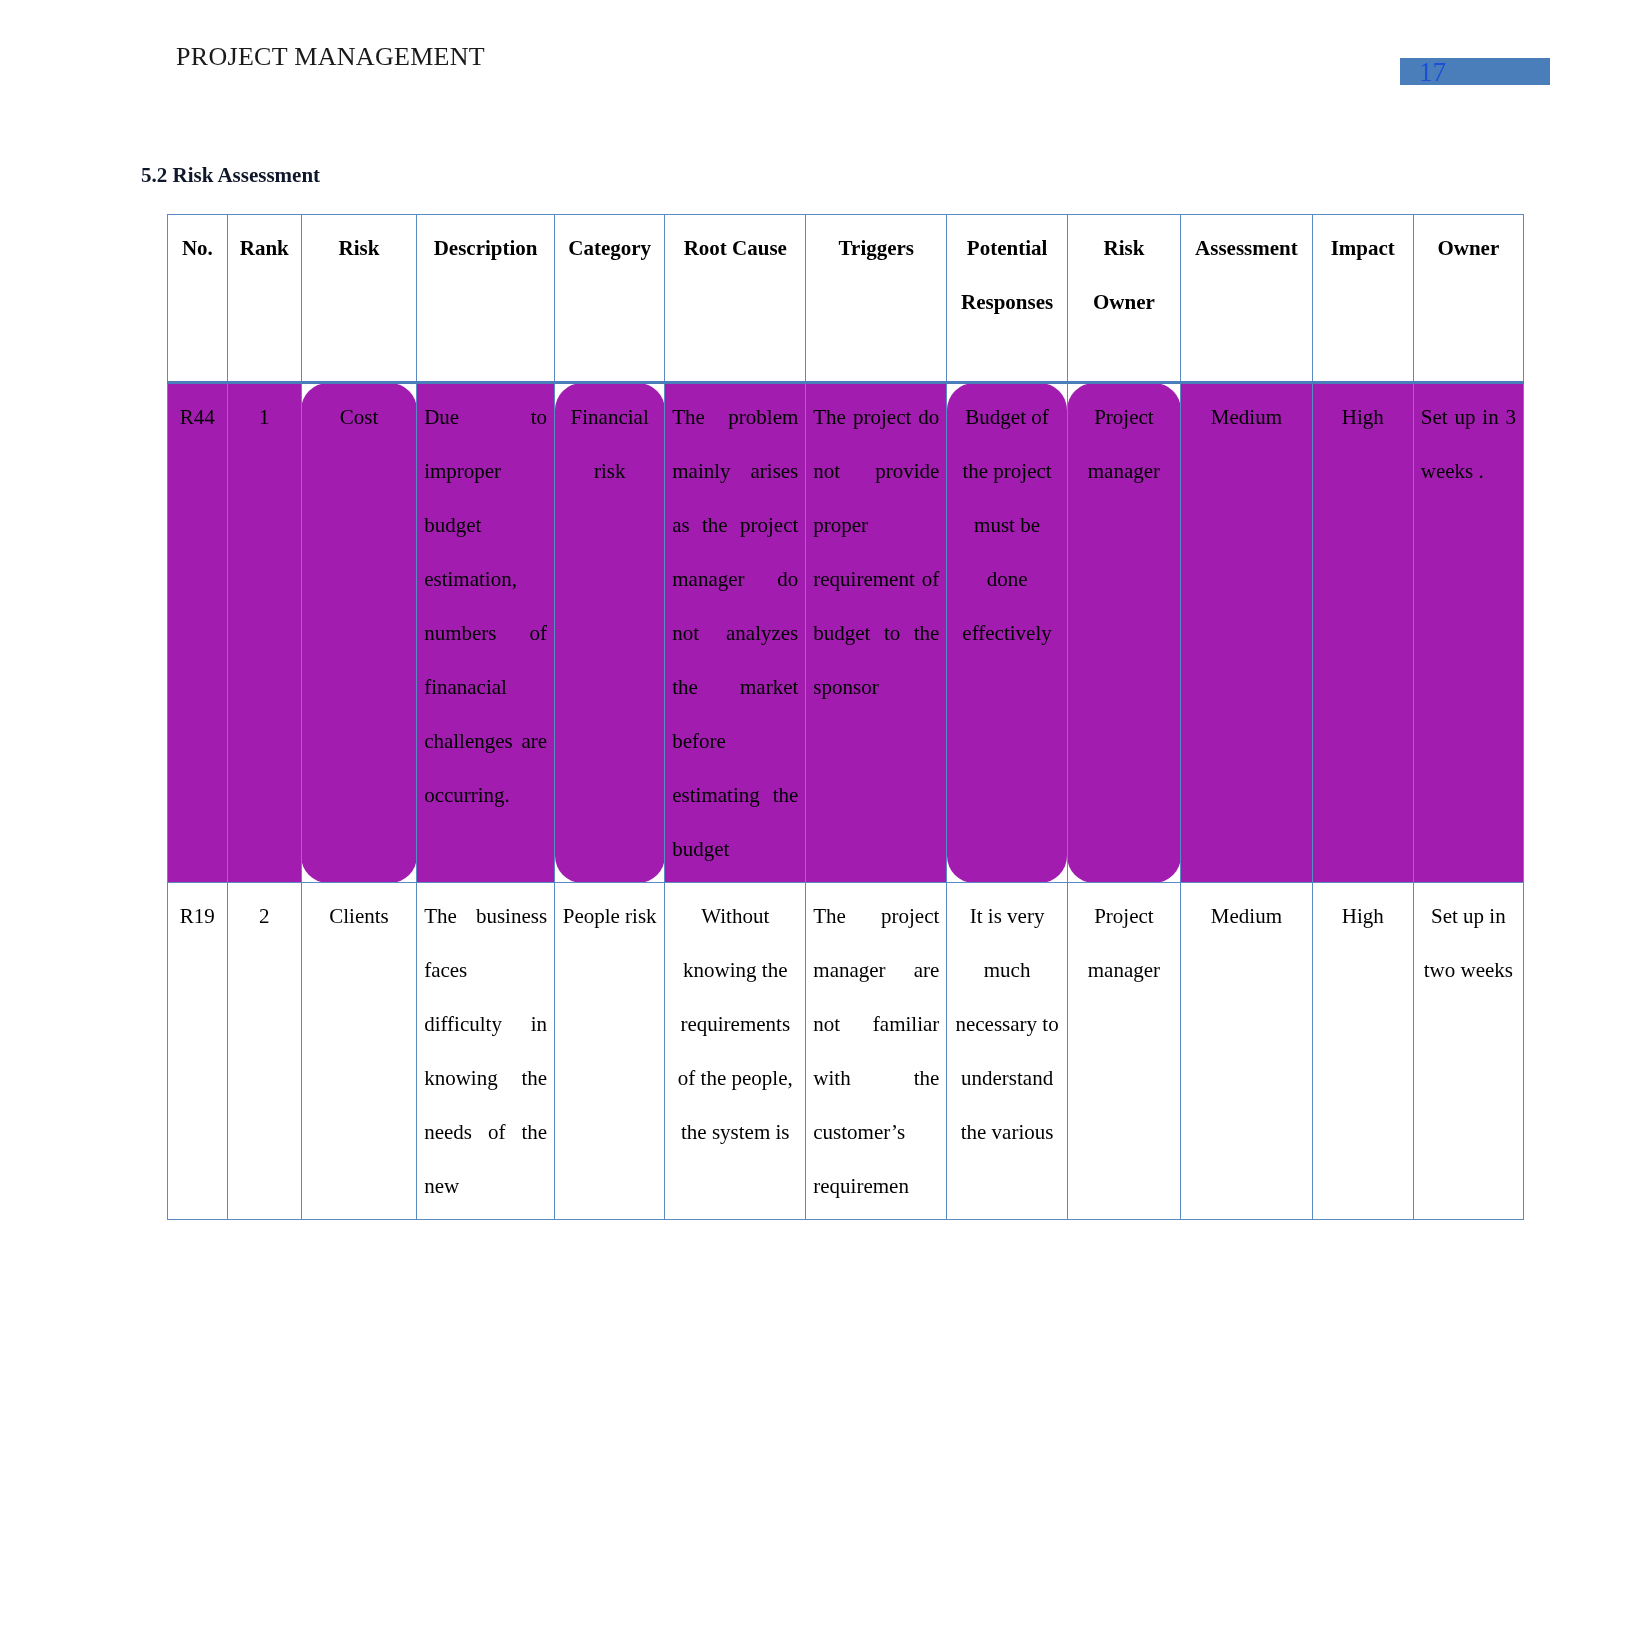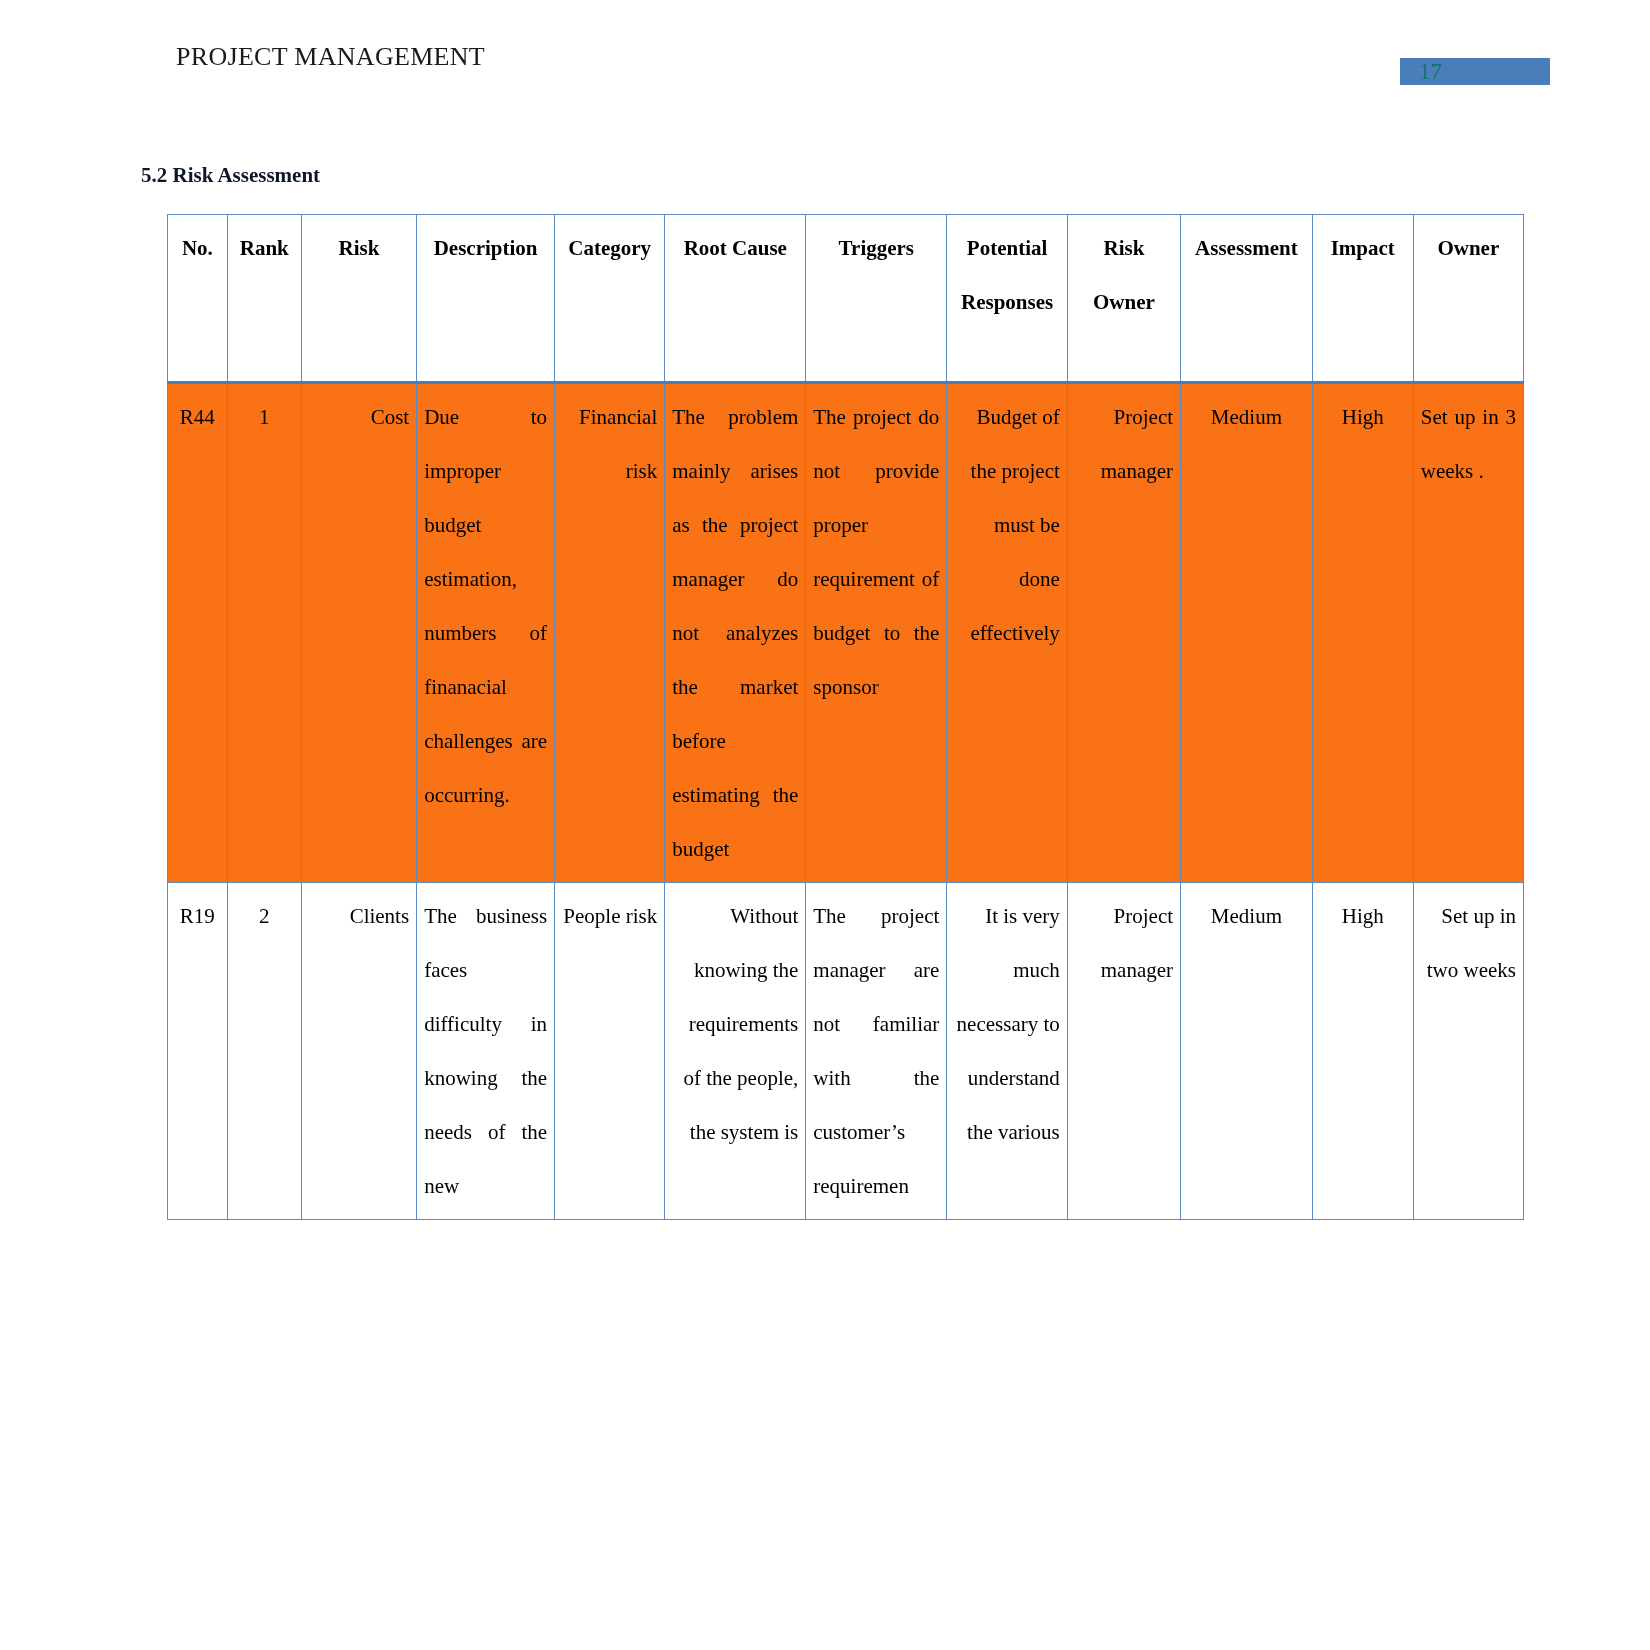--- a/index.html
+++ b/index.html
@@ -38,22 +38,22 @@
     left: 1400px;
     top: 58px;
     width: 150px;
     height: 27px;
     background: #4a7ebb;
   }
   .page-number-text {
     position: absolute;
     left: 1419px;
     top: 59px;
-    font-size: 23px;
-    color: #0f766e;
+    font-size: 27px;
+    color: #1d4ed8;
     line-height: 26px;
   }
 
   
   .section-heading {
     position: absolute;
     left: 141px;
     top: 163px;
     font-size: 21px;
     font-weight: bold;
@@ -87,28 +87,28 @@
   }
   table.risk-table thead th {
     font-weight: bold;
     text-align: center;
     height: 168px;
     vertical-align: top;
     line-height: 54px;
     border-bottom: 3px solid #4a7ebb;
   }
   tbody tr.row-shaded td {
-    background: #f97316;
+    background: #a21caf;
   }
   tbody tr.row-shaded td {
     border-bottom: 1px solid #5b8bc4;
   }
   
   .ta-center { text-align: center; }
-  .ta-left   { text-align: right; }
+  .ta-left   { text-align: center; border-radius: 27px; }
   .ta-just   { text-align: justify; text-align-last: left; }
 
   
   col.c-no      { width: 58px; }
   col.c-rank    { width: 72px; }
   col.c-risk    { width: 112px; }
   col.c-desc    { width: 134px; }
   col.c-cat     { width: 107px; }
   col.c-root    { width: 137px; }
   col.c-trig    { width: 137px; }

